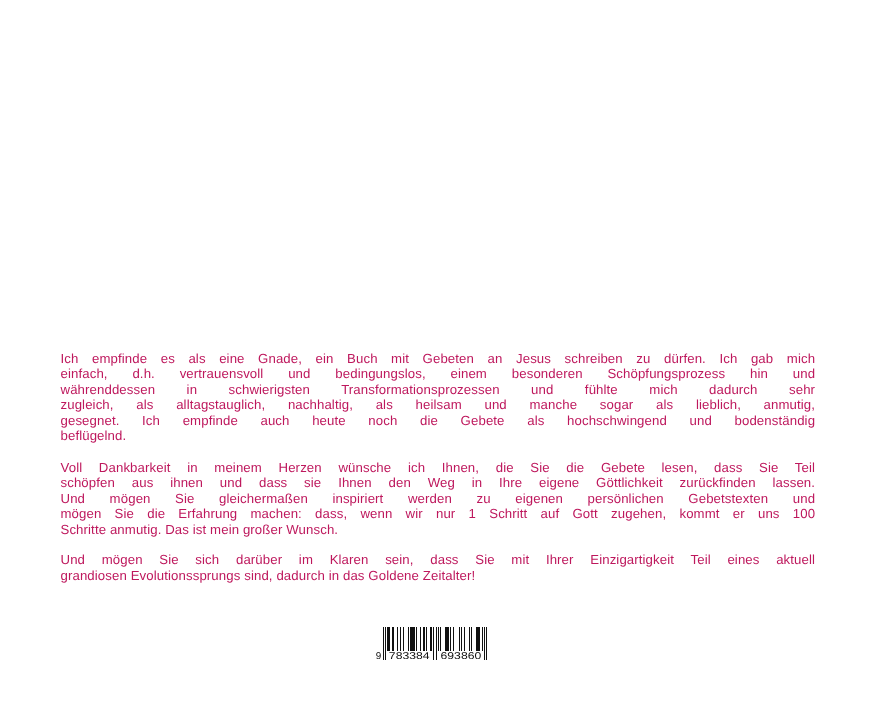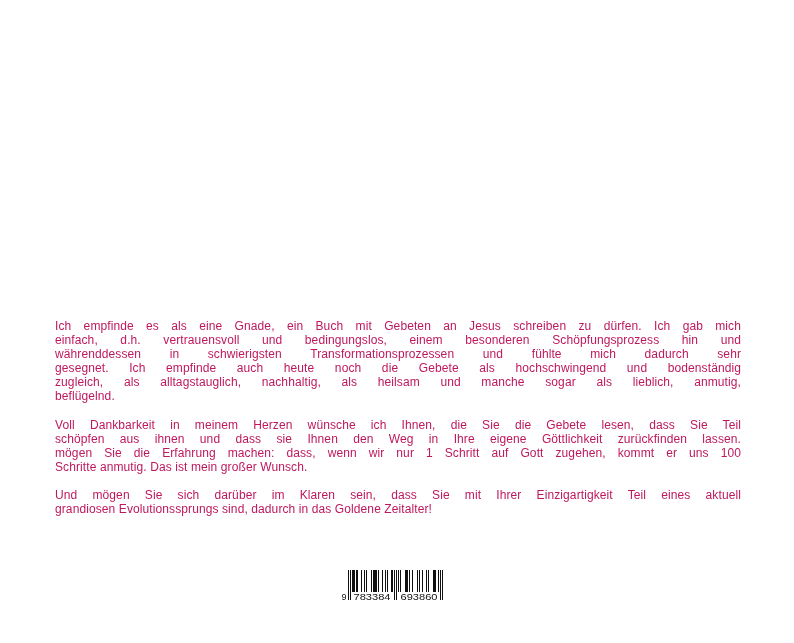--- a/index.html
+++ b/index.html
@@ -48,27 +48,28 @@
 </head>
 <body>
 
 <div class="cover">
 
   <div class="text-block">
       <div class="para">
         <div class="line">Ich empfinde es als eine Gnade, ein Buch mit Gebeten an Jesus schreiben zu dürfen. Ich gab mich</div>
         <div class="line">einfach, d.h. vertrauensvoll und bedingungslos, einem besonderen Schöpfungsprozess hin und</div>
         <div class="line">währenddessen in schwierigsten Transformationsprozessen und fühlte mich dadurch sehr</div>
+        <div class="line">zugleich, als alltagstauglich, nachhaltig, als heilsam und manche sogar als lieblich, anmutig,</div>
         <div class="line">gesegnet. Ich empfinde auch heute noch die Gebete als hochschwingend und bodenständig</div>
-        <div class="line">zugleich, als alltagstauglich, nachhaltig, als heilsam und manche sogar als lieblich, anmutig,</div>
         <div class="line last">beflügelnd.</div>
       </div>
       <div class="para">
         <div class="line">Voll Dankbarkeit in meinem Herzen wünsche ich Ihnen, die Sie die Gebete lesen, dass Sie Teil</div>
         <div class="line">schöpfen aus ihnen und dass sie Ihnen den Weg in Ihre eigene Göttlichkeit zurückfinden lassen.</div>
+        <div class="line">Und mögen Sie gleichermaßen inspiriert werden zu eigenen persönlichen Gebetstexten und</div>
         <div class="line">mögen Sie die Erfahrung machen: dass, wenn wir nur 1 Schritt auf Gott zugehen, kommt er uns 100</div>
         <div class="line last">Schritte anmutig. Das ist mein großer Wunsch.</div>
       </div>
       <div class="para">
         <div class="line">Und mögen Sie sich darüber im Klaren sein, dass Sie mit Ihrer Einzigartigkeit Teil eines aktuell</div>
         <div class="line last">grandiosen Evolutionssprungs sind, dadurch in das Goldene Zeitalter!</div>
       </div>
     </div>
 
   <div class="barcode">

